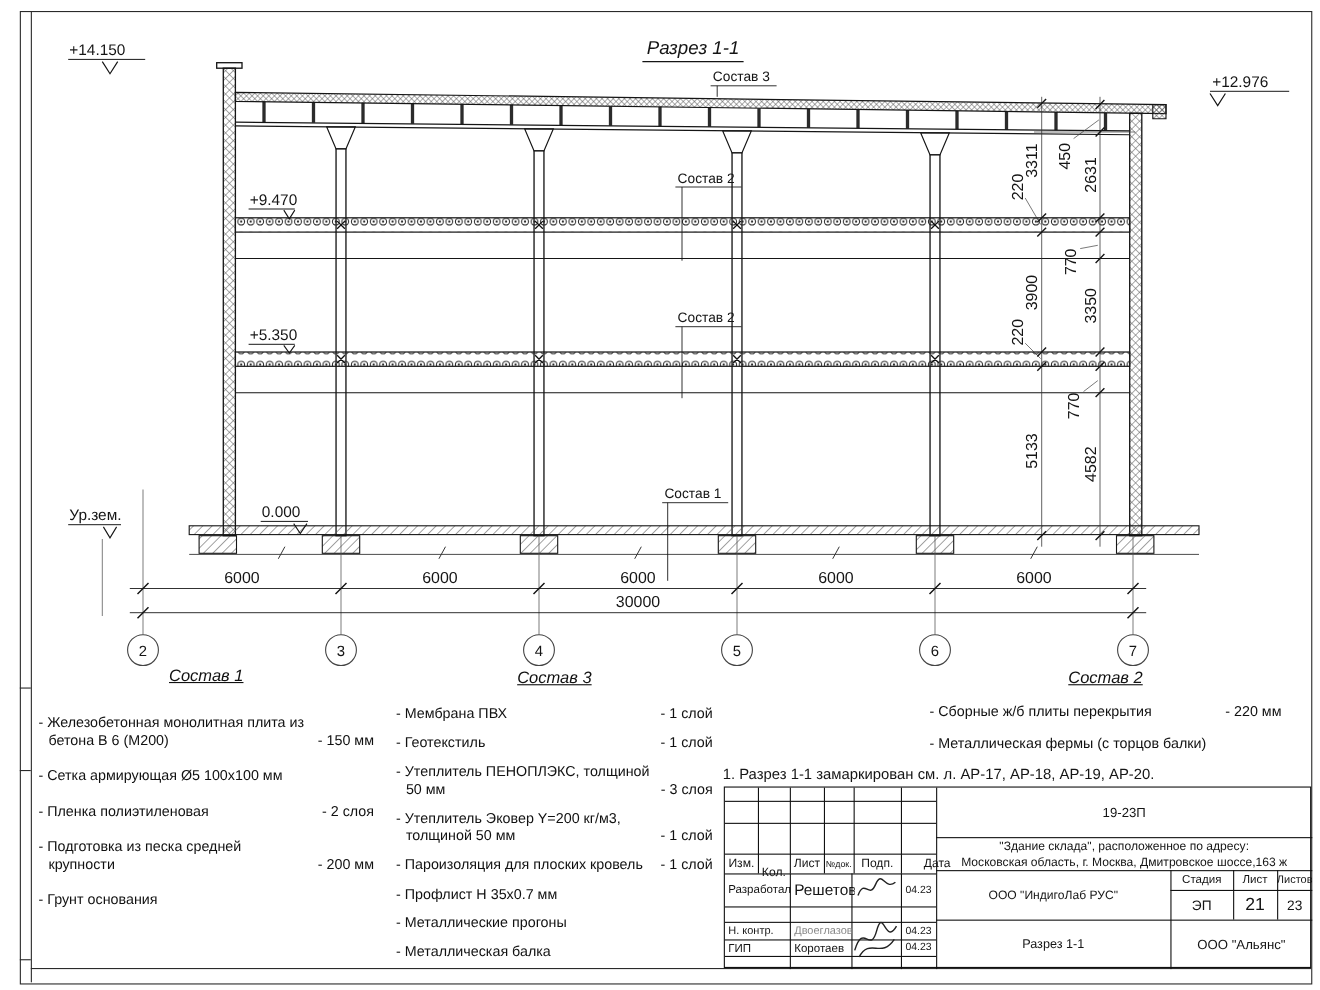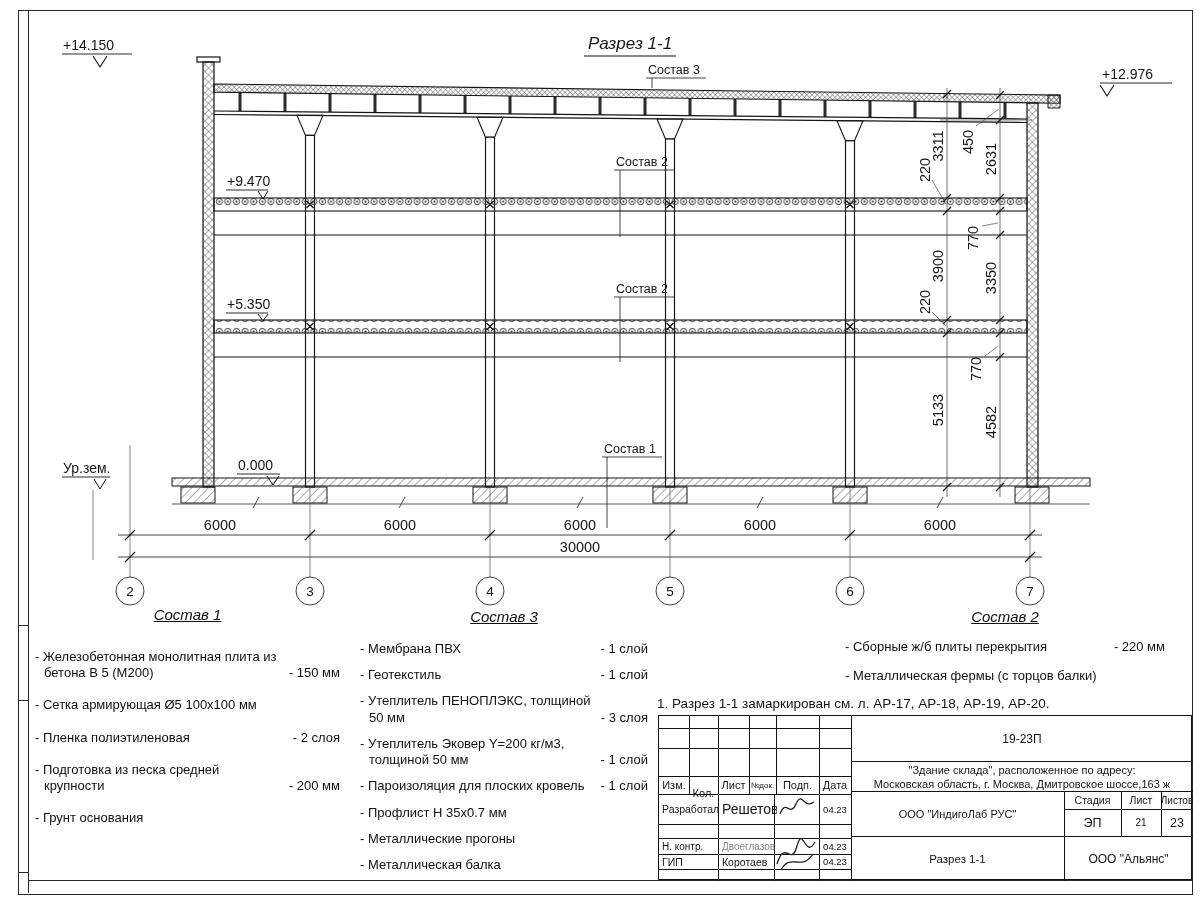--- a/index.html
+++ b/index.html
@@ -200,21 +200,21 @@
     <line x1="607" y1="457" x2="607" y2="528" stroke="#151515" stroke-width="0.8"></line>
   </g>
 
   <text x="630" y="49" text-anchor="middle" font-size="17" font-style="italic">Разрез 1-1</text>
   <line x1="584" y1="56" x2="676" y2="56" stroke="#151515" stroke-width="1.1"></line>
 </svg>
 
 <div class="legend legend-1">
   <div class="legend-title">Состав 1</div>
   <div class="legend-item">
-      <span class="li-name">- Железобетонная  монолитная плита из бетона В 5 (М200)</span>
+      <span class="li-name">- Железобетонная  монолитная плита из бетона В 6 (М200)</span>
       <span class="li-qty">- 150 мм</span>
     </div>
   <div class="legend-item">
       <span class="li-name">- Сетка армирующая Ø5 100x100 мм</span>
       <span class="li-qty"></span>
     </div>
   <div class="legend-item">
       <span class="li-name">- Пленка полиэтиленовая</span>
       <span class="li-qty">-  2 слоя</span>
     </div>
@@ -303,21 +303,21 @@
   <div class="sl" style="left:405px;top:75px;width:1.2px;height:90px;"></div>
   <div class="sl" style="left:462px;top:75px;width:1px;height:45px;"></div>
   <div class="sl" style="left:502px;top:75px;width:1px;height:45px;"></div>
   <div class="sl" style="left:405px;top:93px;width:129px;height:1px;"></div>
 
   <div class="cell" style="left:0;top:60px;width:30px;height:18px;">Изм.</div>
   <div class="cell" style="left:30px;top:68px;width:29px;height:18px;">Кол.</div>
   <div class="cell" style="left:59px;top:60px;width:31px;height:18px;">Лист</div>
   <div class="cell" style="left:90px;top:60px;width:27px;height:18px;font-size:8px;">№док.</div>
   <div class="cell" style="left:117px;top:60px;width:43px;height:18px;">Подп.</div>
-  <div class="cell" style="left:160px;top:60px;width:32px;height:18px;">Дата</div>
+  <div class="cell" style="left:160px;top:60px;width:32px;height:18px;padding-left:17px;">Дата</div>
 
   <div class="cell left-al" style="left:0;top:78px;width:59px;height:30px;font-size:10.5px;">Разработал</div>
   <div class="cell left-al" style="left:60px;top:78px;width:55px;height:30px;font-size:14px;">Решетова</div>
   <div class="cell" style="left:160px;top:78px;width:32px;height:30px;font-size:9.5px;">04.23</div>
   <div class="cell left-al" style="left:0;top:122px;width:59px;height:16px;font-size:10px;">Н. контр.</div>
   <div class="cell left-al gray" style="left:60px;top:122px;width:55px;height:16px;font-size:10px;">Двоеглазов</div>
   <div class="cell" style="left:160px;top:122px;width:32px;height:16px;font-size:9.5px;">04.23</div>
   <div class="cell left-al" style="left:0;top:138px;width:59px;height:15px;font-size:10.5px;">ГИП</div>
   <div class="cell left-al" style="left:60px;top:138px;width:55px;height:15px;font-size:10.5px;">Коротаев</div>
   <div class="cell" style="left:160px;top:138px;width:32px;height:15px;font-size:9.5px;">04.23</div>
@@ -330,17 +330,17 @@
   </svg>
 
   <div class="cell" style="left:192px;top:0;width:342px;height:45px;font-size:12px;">19-23П</div>
   <div class="cell" style="left:192px;top:46px;width:342px;height:15px;font-size:11px;">"Здание склада", расположенное по адресу:</div>
   <div class="cell" style="left:192px;top:60px;width:342px;height:15px;font-size:11px;">Московская область, г. Москва, Дмитровское шоссе,163 ж</div>
   <div class="cell" style="left:192px;top:75px;width:213px;height:45px;font-size:11px;">ООО "ИндигоЛаб РУС"</div>
   <div class="cell" style="left:405px;top:75px;width:57px;height:18px;font-size:10.5px;">Стадия</div>
   <div class="cell" style="left:462px;top:75px;width:40px;height:18px;font-size:10.5px;">Лист</div>
   <div class="cell" style="left:502px;top:75px;width:32px;height:18px;font-size:10px;">Листов</div>
   <div class="cell" style="left:405px;top:93px;width:57px;height:27px;font-size:12.5px;">ЭП</div>
-  <div class="cell" style="left:462px;top:93px;width:40px;height:27px;font-size:10px;">21</div>
+  <div class="cell" style="left:462px;top:93px;width:40px;height:27px;font-size:16px;">21</div>
   <div class="cell" style="left:502px;top:93px;width:32px;height:27px;font-size:12.5px;">23</div>
   <div class="cell" style="left:192px;top:120px;width:213px;height:45px;font-size:11.5px;">Разрез 1-1</div>
   <div class="cell" style="left:405px;top:120px;width:129px;height:45px;font-size:12px;">ООО "Альянс"</div>
 </div>
 
 </body></html>

